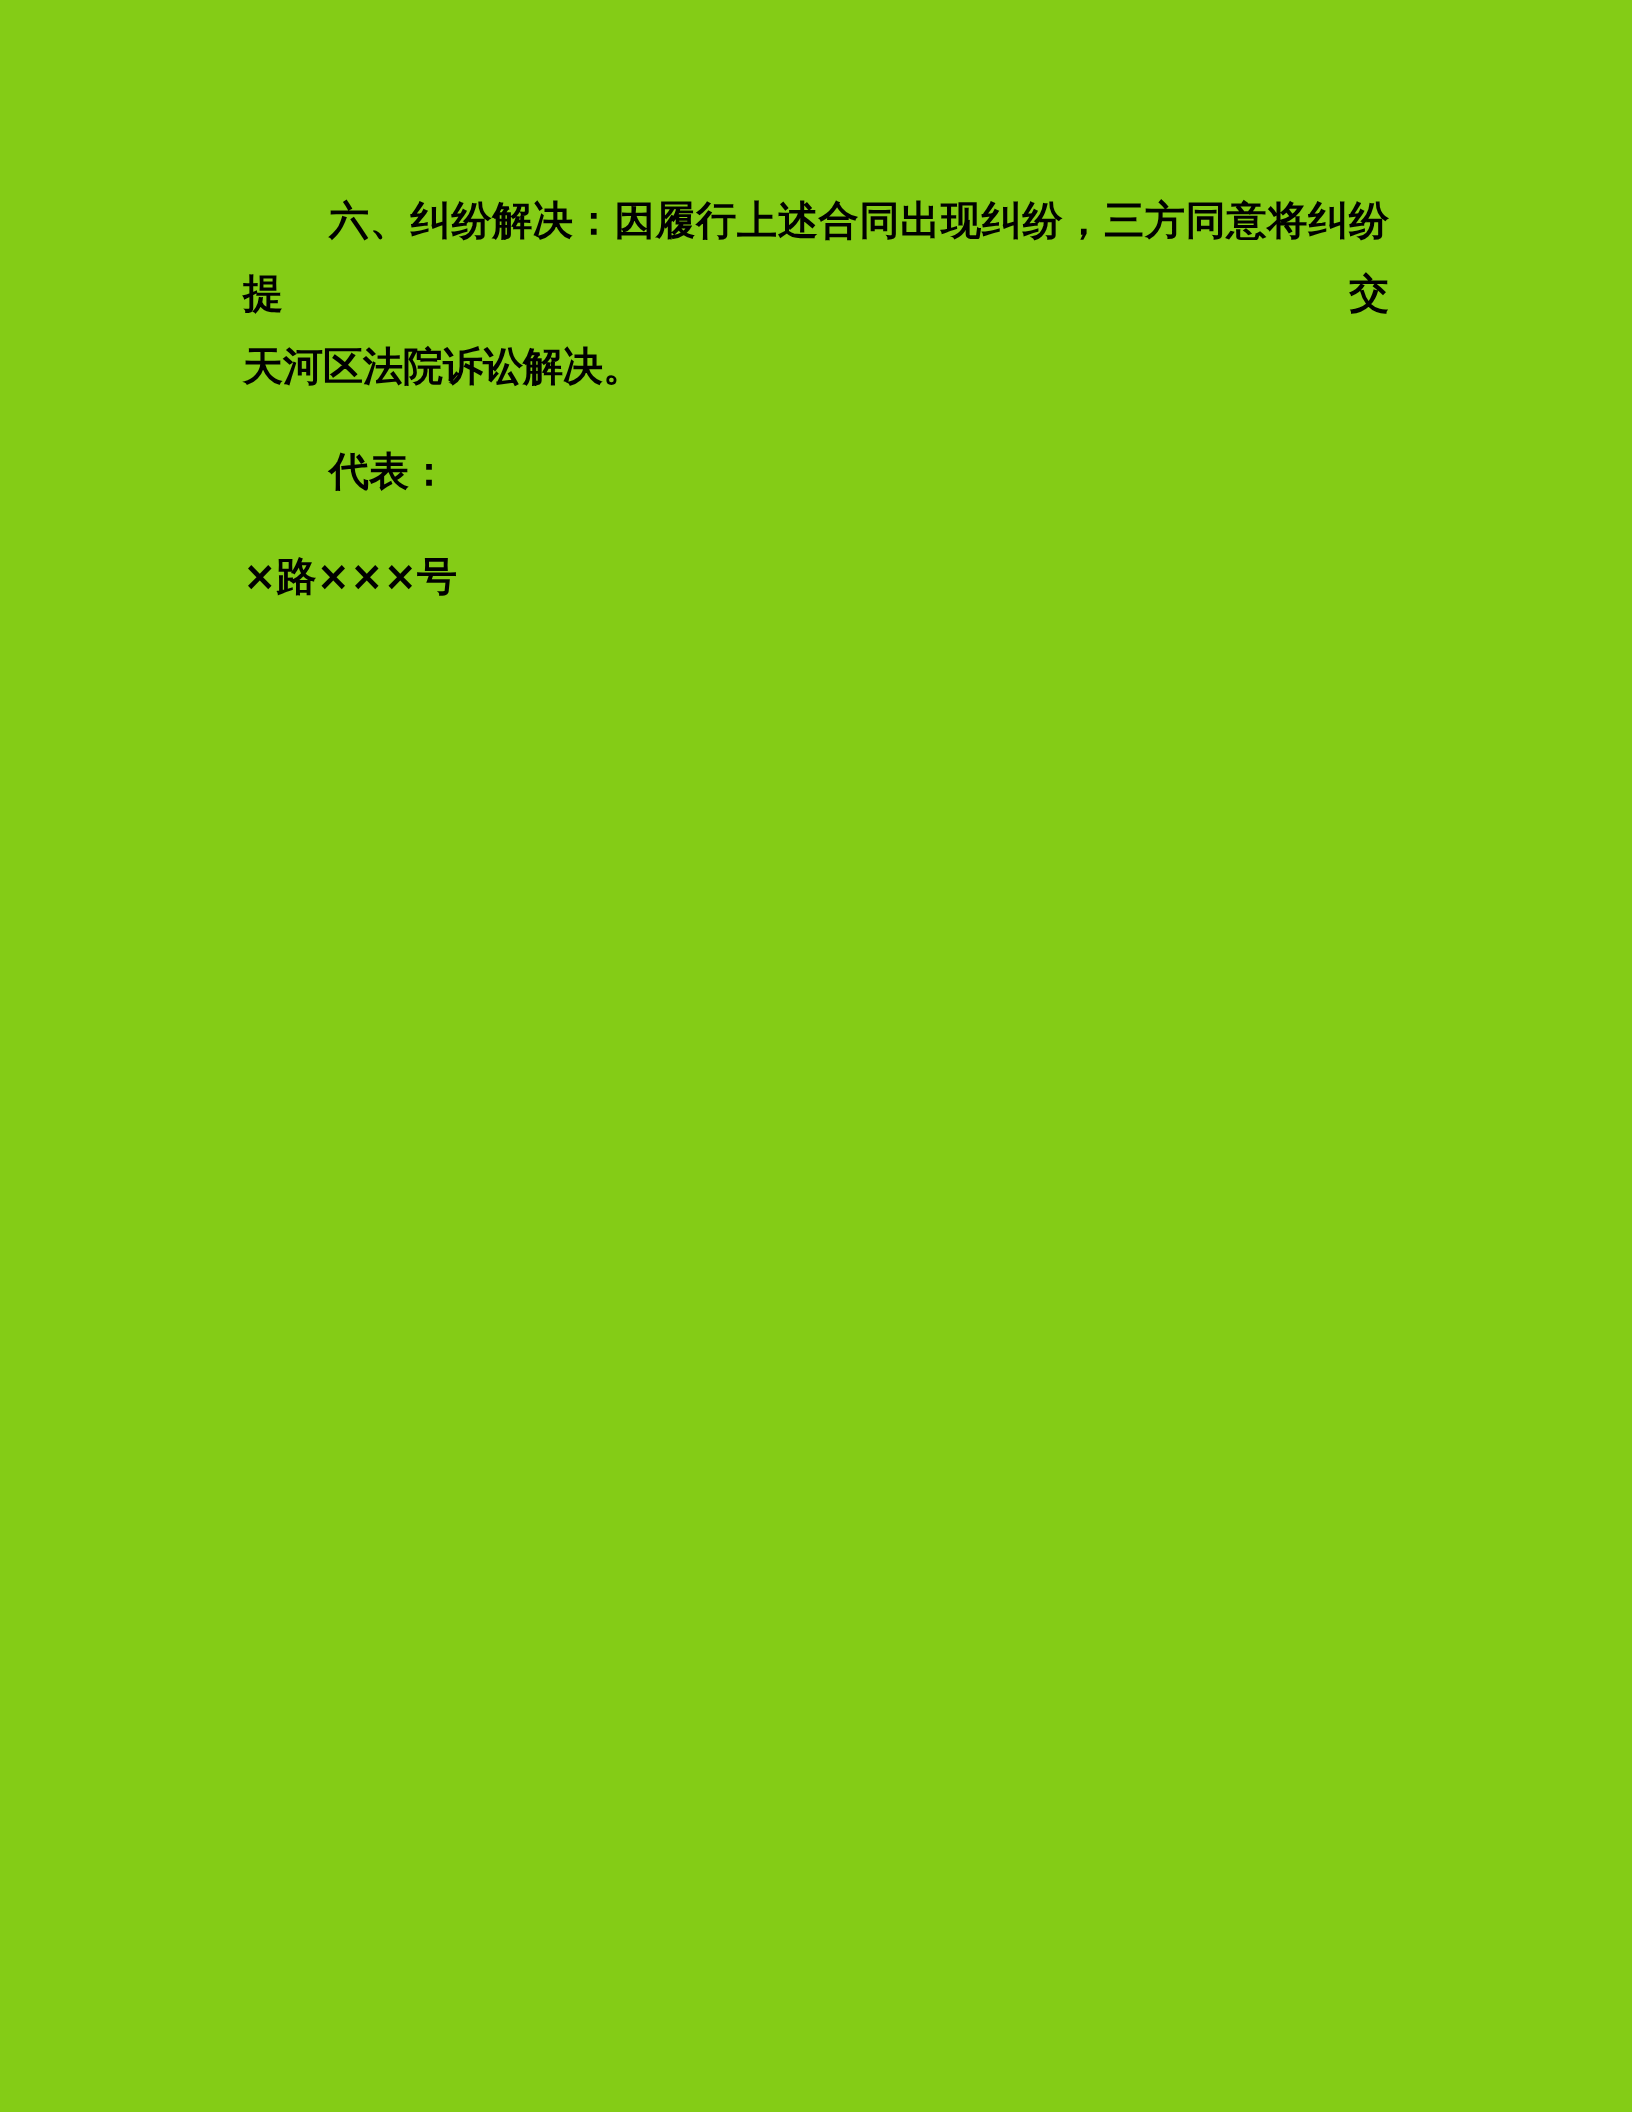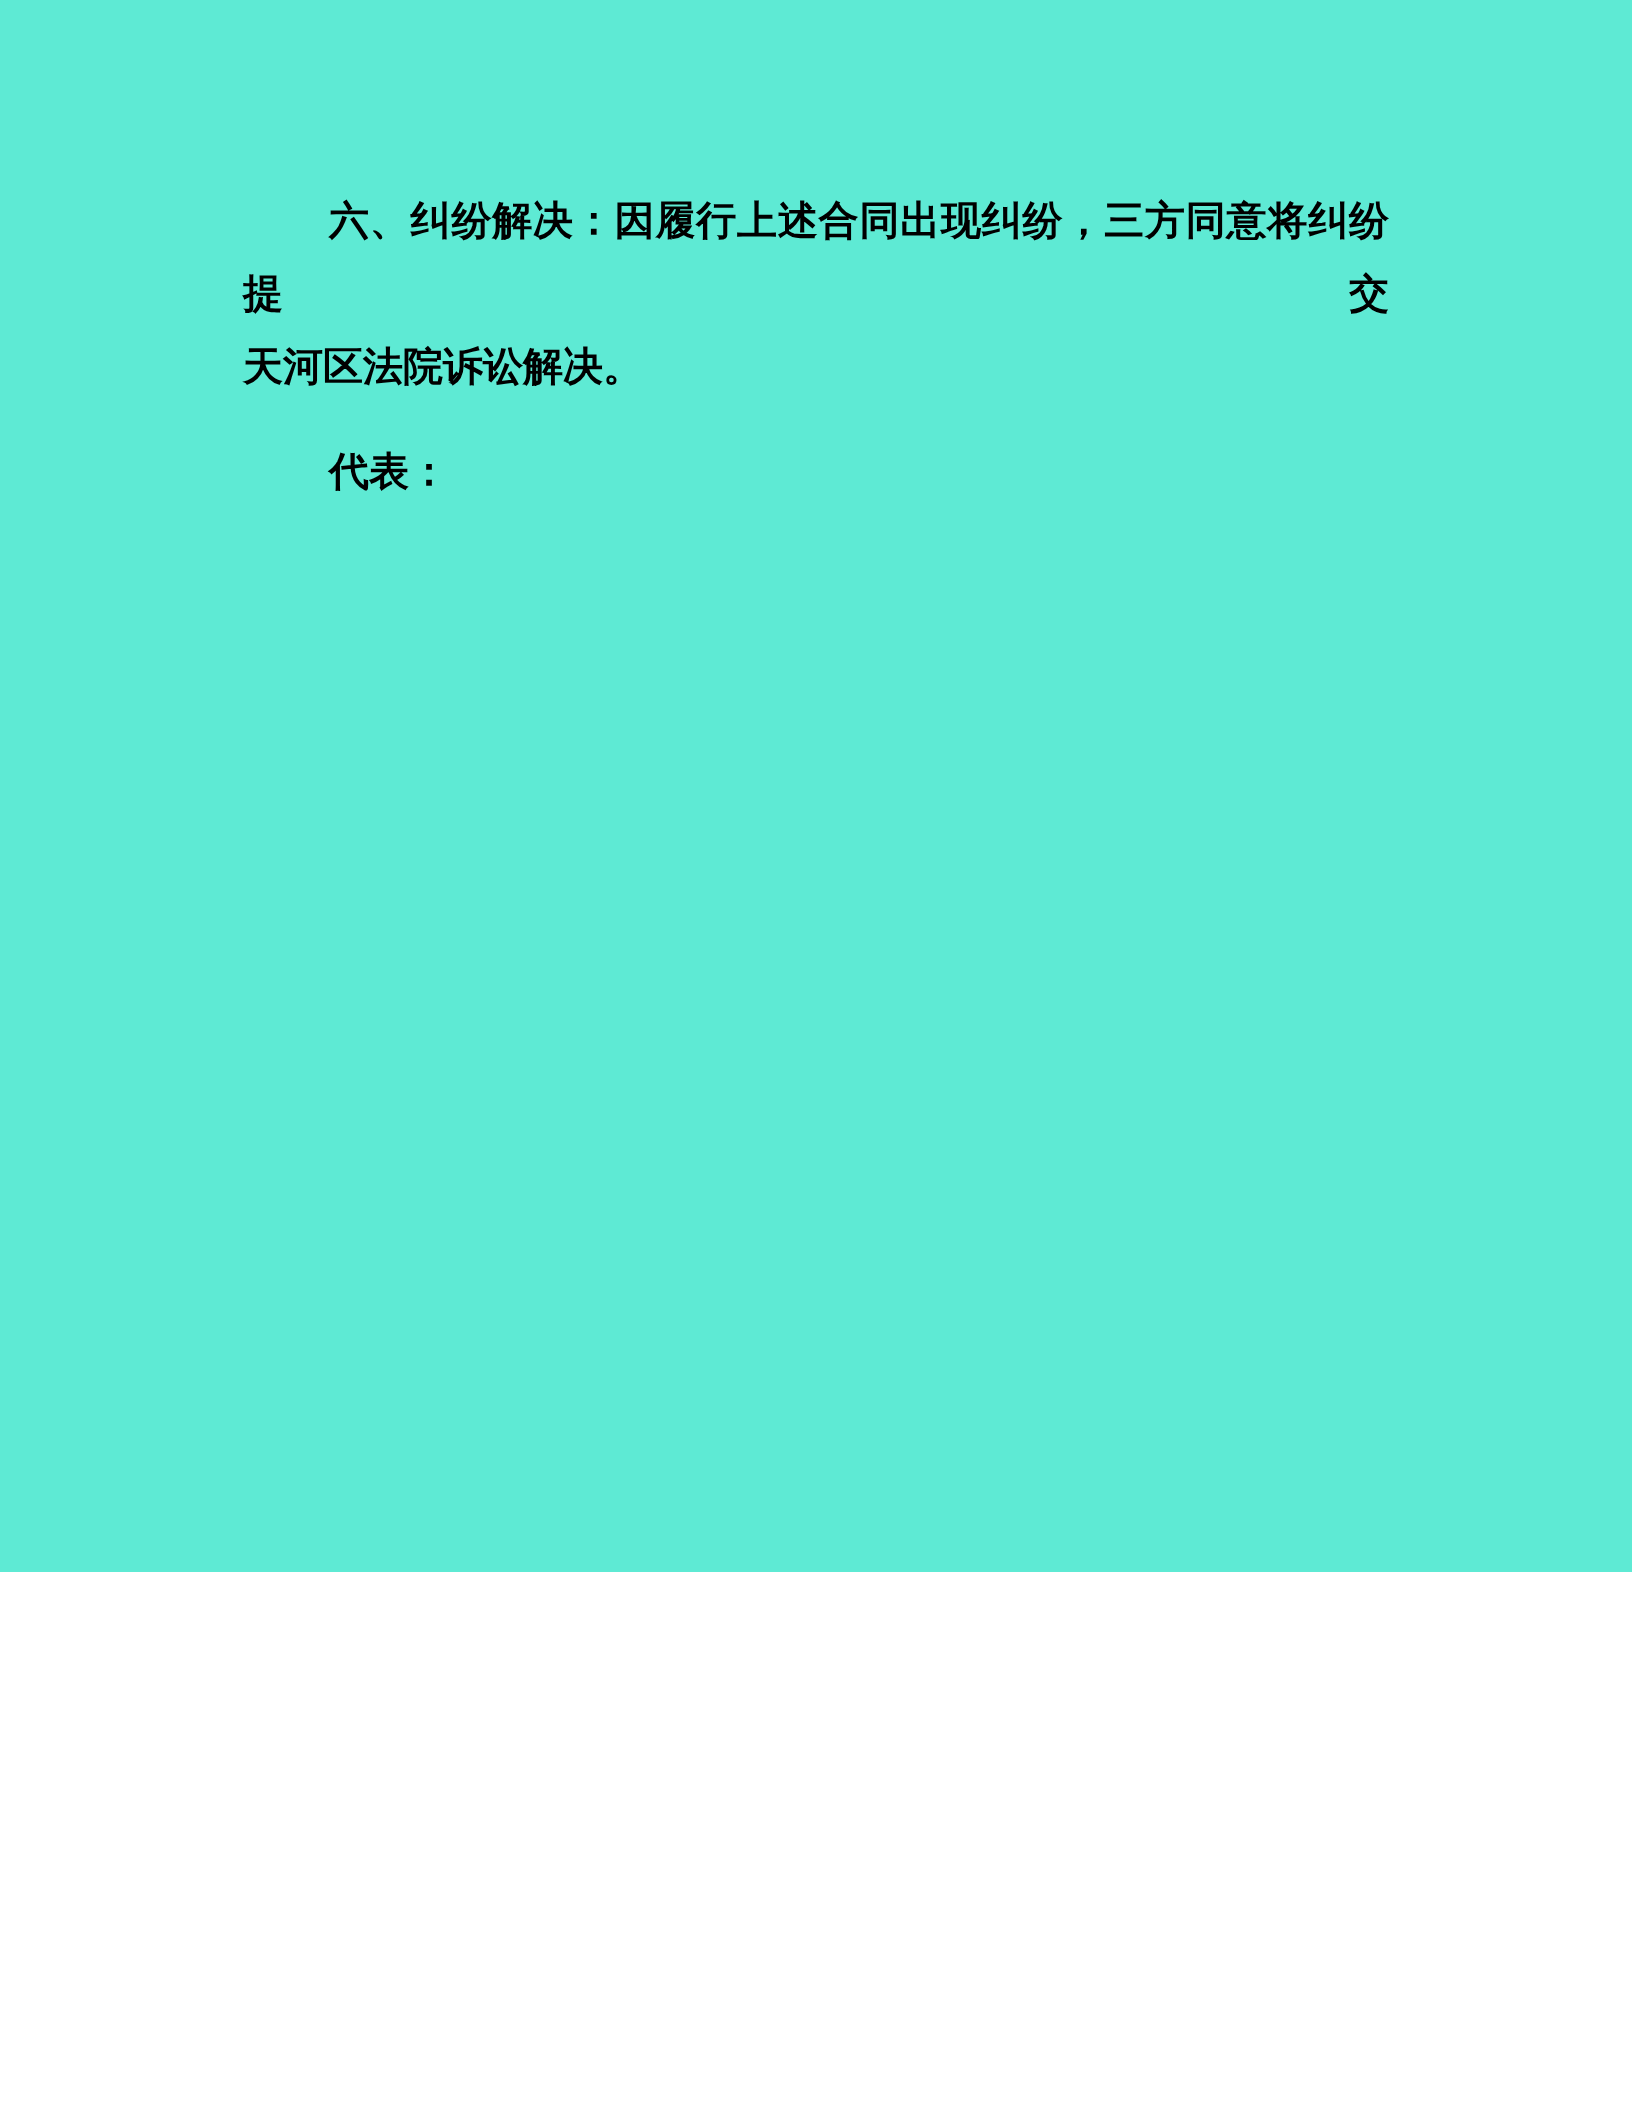--- a/index.html
+++ b/index.html
@@ -8,22 +8,22 @@
     background: #ffffff;
   }
   body {
     width: 1632px;
     height: 2112px;
     font-family: "DejaVu Sans", sans-serif;
   }
   .page {
     position: relative;
     width: 1632px;
-    height: 1572px;
-    background: #5eead4;
+    height: 2112px;
+    background: #84cc16;
     overflow: hidden;
   }
   .doc {
     position: absolute;
     top: 184px;
     left: 243px;
     right: 243px;
     color: #000000;
   }
   .para {
@@ -56,16 +56,17 @@
       <div class="line">天河区法院诉讼解决。</div>
     </div>
 
 
 
     <div class="para">
       <div class="line indent">代表：</div>
     </div>
 
     <div class="para">
+      <div class="line">×路×××号</div>
     </div>
 
   </div>
 </div>
 
 </body></html>

